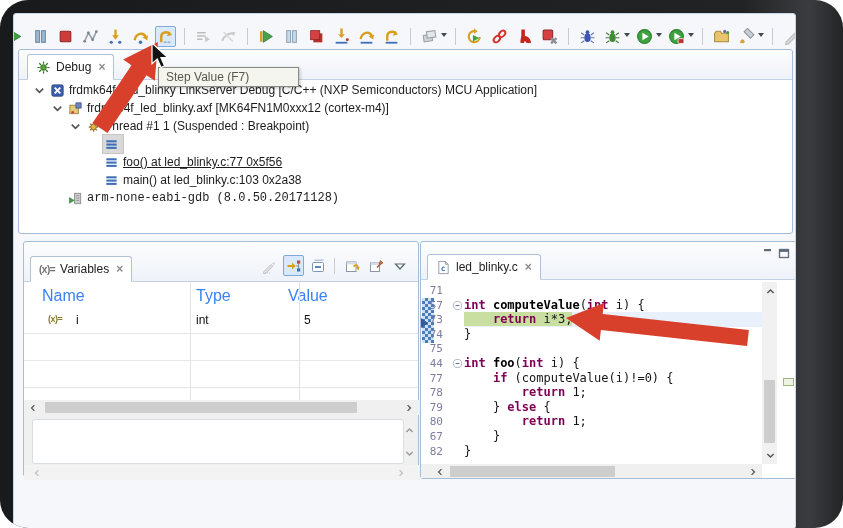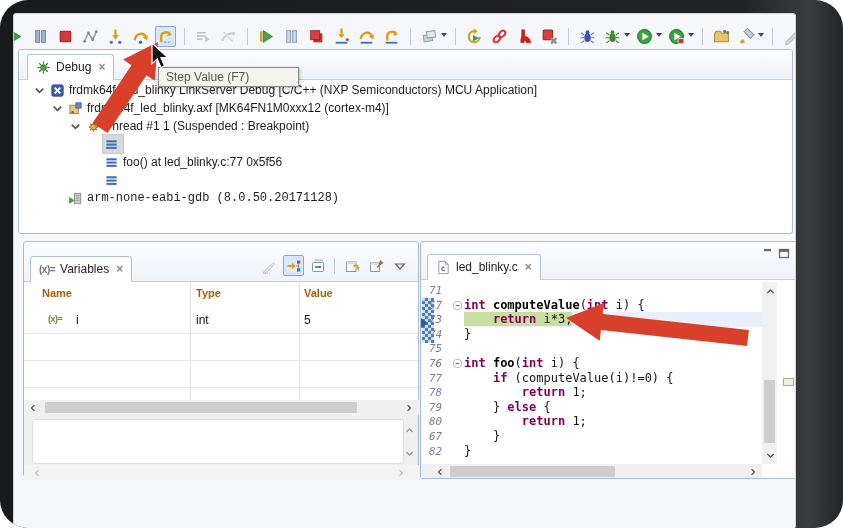--- a/index.html
+++ b/index.html
@@ -45,21 +45,21 @@
   .vars-panel{left:9px;top:227px;width:396px;height:236px;background:#f0f0f0;}
   .vars-panel .tabrow{height:40px;}
   .vars-panel .tab{left:6px;}
   .vxicon{font-size:10px;color:#6f6f6f;font-weight:bold;letter-spacing:-0.5px;}
   .vtoolbar{position:absolute;right:8px;bottom:5px;display:flex;align-items:center;gap:3px;}
   .vti{width:21px;height:21px;display:flex;align-items:center;justify-content:center;border:1px solid transparent;border-radius:2px;}
   .vti svg{width:16px;height:16px;}
   .vti.hl{background:#d9e8fa;border:1px solid #7fa9dc;}
   .vtsep{width:1px;height:16px;background:#c6cbd4;margin:0 3px;}
   .vtable{position:absolute;left:0;top:40px;right:0;height:118px;background:#ffffff;overflow:hidden;}
-  .vhead{position:absolute;top:0;left:0;height:25px;width:100%;font-size:11px;color:#a16207;font-weight:bold;}
+  .vhead{position:absolute;top:0;left:0;height:25px;width:100%;font-size:16px;color:#3b82f6;}
   .vcell{position:absolute;top:5px;}
   .vcol{position:absolute;top:0;bottom:0;width:1px;background:#e2e2e6;}
   .vrow{position:absolute;left:0;width:100%;height:27px;font-size:12px;color:#111;}
   .rline{position:absolute;left:0;width:100%;height:1px;background:#e6e6e6;}
   .varico{font-size:9px;font-weight:bold;color:#8a7a2e;letter-spacing:-0.5px;}
   
   .hscroll{position:absolute;height:15px;background:#f0f0f0;display:block;}
   .sthumb{position:absolute;top:2px;height:11px;background:#cdcdcd;border-radius:1px;}
   .sarrow{position:absolute;width:13px;height:13px;top:1px;display:flex;align-items:center;justify-content:center;}
   .sarrow svg{width:10px;height:10px;}
@@ -72,21 +72,21 @@
   .editor-panel .tabrow{height:38px;}
   .editor-panel .tab{left:6px;}
   .minmax{position:absolute;top:3px;right:6px;display:flex;gap:4px;z-index:5;}
   .mmico{width:12px;height:11px;}
   .code{position:absolute;left:0;top:38px;width:375px;height:198px;background:#ffffff;overflow:hidden;
     font-family:"DejaVu Sans Mono","Liberation Mono",monospace;font-size:12px;}
   .rangestrip{position:absolute;left:1px;width:12px;
     background:repeating-conic-gradient(#4a7ebb 0% 25%, #cfe0f2 0% 50%) 0 0/6px 6px;}
   .ipmark{position:absolute;left:0;width:0;height:0;border:5px solid transparent;border-left:7px solid #2d5e9e;}
   .cline{position:absolute;left:0;width:100%;height:15px;line-height:15px;}
-  .lnum{position:absolute;left:8px;width:22px;color:#7d7da0;font-size:11px;font-style:italic;}
+  .lnum{position:absolute;left:0;width:22px;text-align:right;color:#7d7da0;font-size:11px;}
   .fold{position:absolute;left:31px;top:2px;width:11px;height:11px;}
   .fold svg{width:11px;height:11px;display:block;}
   .ltext{position:absolute;left:43px;white-space:pre;color:#141414;}
   .bband{position:absolute;left:43px;width:298px;height:15px;background:#e8f1fb;}
   .hlg{background:#c9dfa2;}
   .kw{color:#7f0055;font-weight:bold;}
   .fn{font-weight:bold;color:#000;}
   .vscroll{position:absolute;width:15px;background:#f1f1f1;}
   .vthumb{position:absolute;left:2px;width:11px;background:#cdcdcd;border-radius:1px;}
   .ovmark{position:absolute;width:11px;height:8px;background:#eef4e3;border:1px solid #9db87c;}
@@ -410,40 +410,41 @@
               <span class="tico">
                 <svg viewBox="0 0 16 16">
                   <rect x="2.5" y="3.5" width="11" height="2.2" fill="#3f6fb7"></rect>
                   <rect x="2.5" y="7" width="11" height="2.2" fill="#3f6fb7"></rect>
                   <rect x="2.5" y="10.5" width="11" height="2.2" fill="#3f6fb7"></rect>
                 </svg>
               </span>
             </span>
           </div>
           <div class="trow" style="top: 72px;">
-            <span class="tinner" style="left: 84px;">
+            <span class="tinner" style="left: 84px; text-decoration: underline;">
               <span class="tico">
                 <svg viewBox="0 0 16 16">
                   <rect x="2.5" y="3.5" width="11" height="2.2" fill="#3f6fb7"></rect>
                   <rect x="2.5" y="7" width="11" height="2.2" fill="#3f6fb7"></rect>
                   <rect x="2.5" y="10.5" width="11" height="2.2" fill="#3f6fb7"></rect>
                 </svg>
               </span>
               <span>foo() at led_blinky.c:77 0x5f56</span>
             </span>
           </div>
           <div class="trow" style="top: 90px;">
             <span class="tinner" style="left: 84px;">
               <span class="tico">
                 <svg viewBox="0 0 16 16">
                   <rect x="2.5" y="3.5" width="11" height="2.2" fill="#3f6fb7"></rect>
                   <rect x="2.5" y="7" width="11" height="2.2" fill="#3f6fb7"></rect>
                   <rect x="2.5" y="10.5" width="11" height="2.2" fill="#3f6fb7"></rect>
                 </svg>
               </span>
+              <span>main() at led_blinky.c:103 0x2a38</span>
             </span>
           </div>
           <div class="trow" style="top: 108px;">
             <span class="tinner" style="left: 48px; font-family: Liberation Mono, monospace;">
               <span class="tico">
                 <svg viewBox="0 0 16 16">
                   <rect x="7" y="2.5" width="6.5" height="11" fill="#cccccc" stroke="#8f8f8f"></rect>
                   <path d="M8.5 5 h3.5 M8.5 7.5 h3.5 M8.5 10 h3.5" stroke="#9a9a9a" stroke-width="1"></path>
                   <path d="M1.5 7 L6.5 10 L1.5 13 Z" fill="#3fa144" stroke="#2a7a30" stroke-width="0.6"></path>
                 </svg>
@@ -506,21 +507,21 @@
               <svg viewBox="0 0 16 16">
                 <path d="M3.5 6 h9 l-4.5 5 Z" fill="#ffffff" stroke="#5b6b7d" stroke-width="1.2"></path>
               </svg>
             </span>
           </div>
       </div>
       <div class="vtable">
         <div class="vhead">
           <span class="vcell" style="left:18px">Name</span>
           <span class="vcell" style="left:172px">Type</span>
-          <span class="vcell" style="left:280px">Value</span>
+          <span class="vcell" style="left:264px">Value</span>
         </div>
         <div class="vcol" style="left:166px"></div>
         <div class="vcol" style="left:275px"></div>
         <div class="vrow" style="top:25px">
           <span class="vcell varico" style="left:24px;top:7px">(x)=</span>
           <span class="vcell" style="left:52px;top:6px">i</span>
           <span class="vcell" style="left:172px;top:6px">int</span>
           <span class="vcell" style="left:280px;top:6px">5</span>
         </div>
         <div id="vars-empty-rows">
@@ -615,21 +616,21 @@
             </div>
             <div class="cline" style="top: 46.8px;">
               <span class="lnum">74</span>
               <span class="ltext"><span>}</span></span>
             </div>
             <div class="cline" style="top: 61.4px;">
               <span class="lnum">75</span>
               <span class="ltext"></span>
             </div>
             <div class="cline" style="top: 76px;">
-              <span class="lnum">76</span>
+              <span class="lnum">44</span>
               <span class="fold">
                 <svg viewBox="0 0 14 14">
                   <circle cx="7" cy="7" r="5.2" fill="#fff" stroke="#9aa4b8"></circle>
                   <path d="M4.5 7 h5" stroke="#6a7590" stroke-width="1.4"></path>
                 </svg>
               </span>
               <span class="ltext"><span class="kw">int</span><span> </span><span class="fn">foo</span><span>(</span><span class="kw">int</span><span> i) {</span></span>
             </div>
             <div class="cline" style="top: 90.6px;">
               <span class="lnum">77</span>

